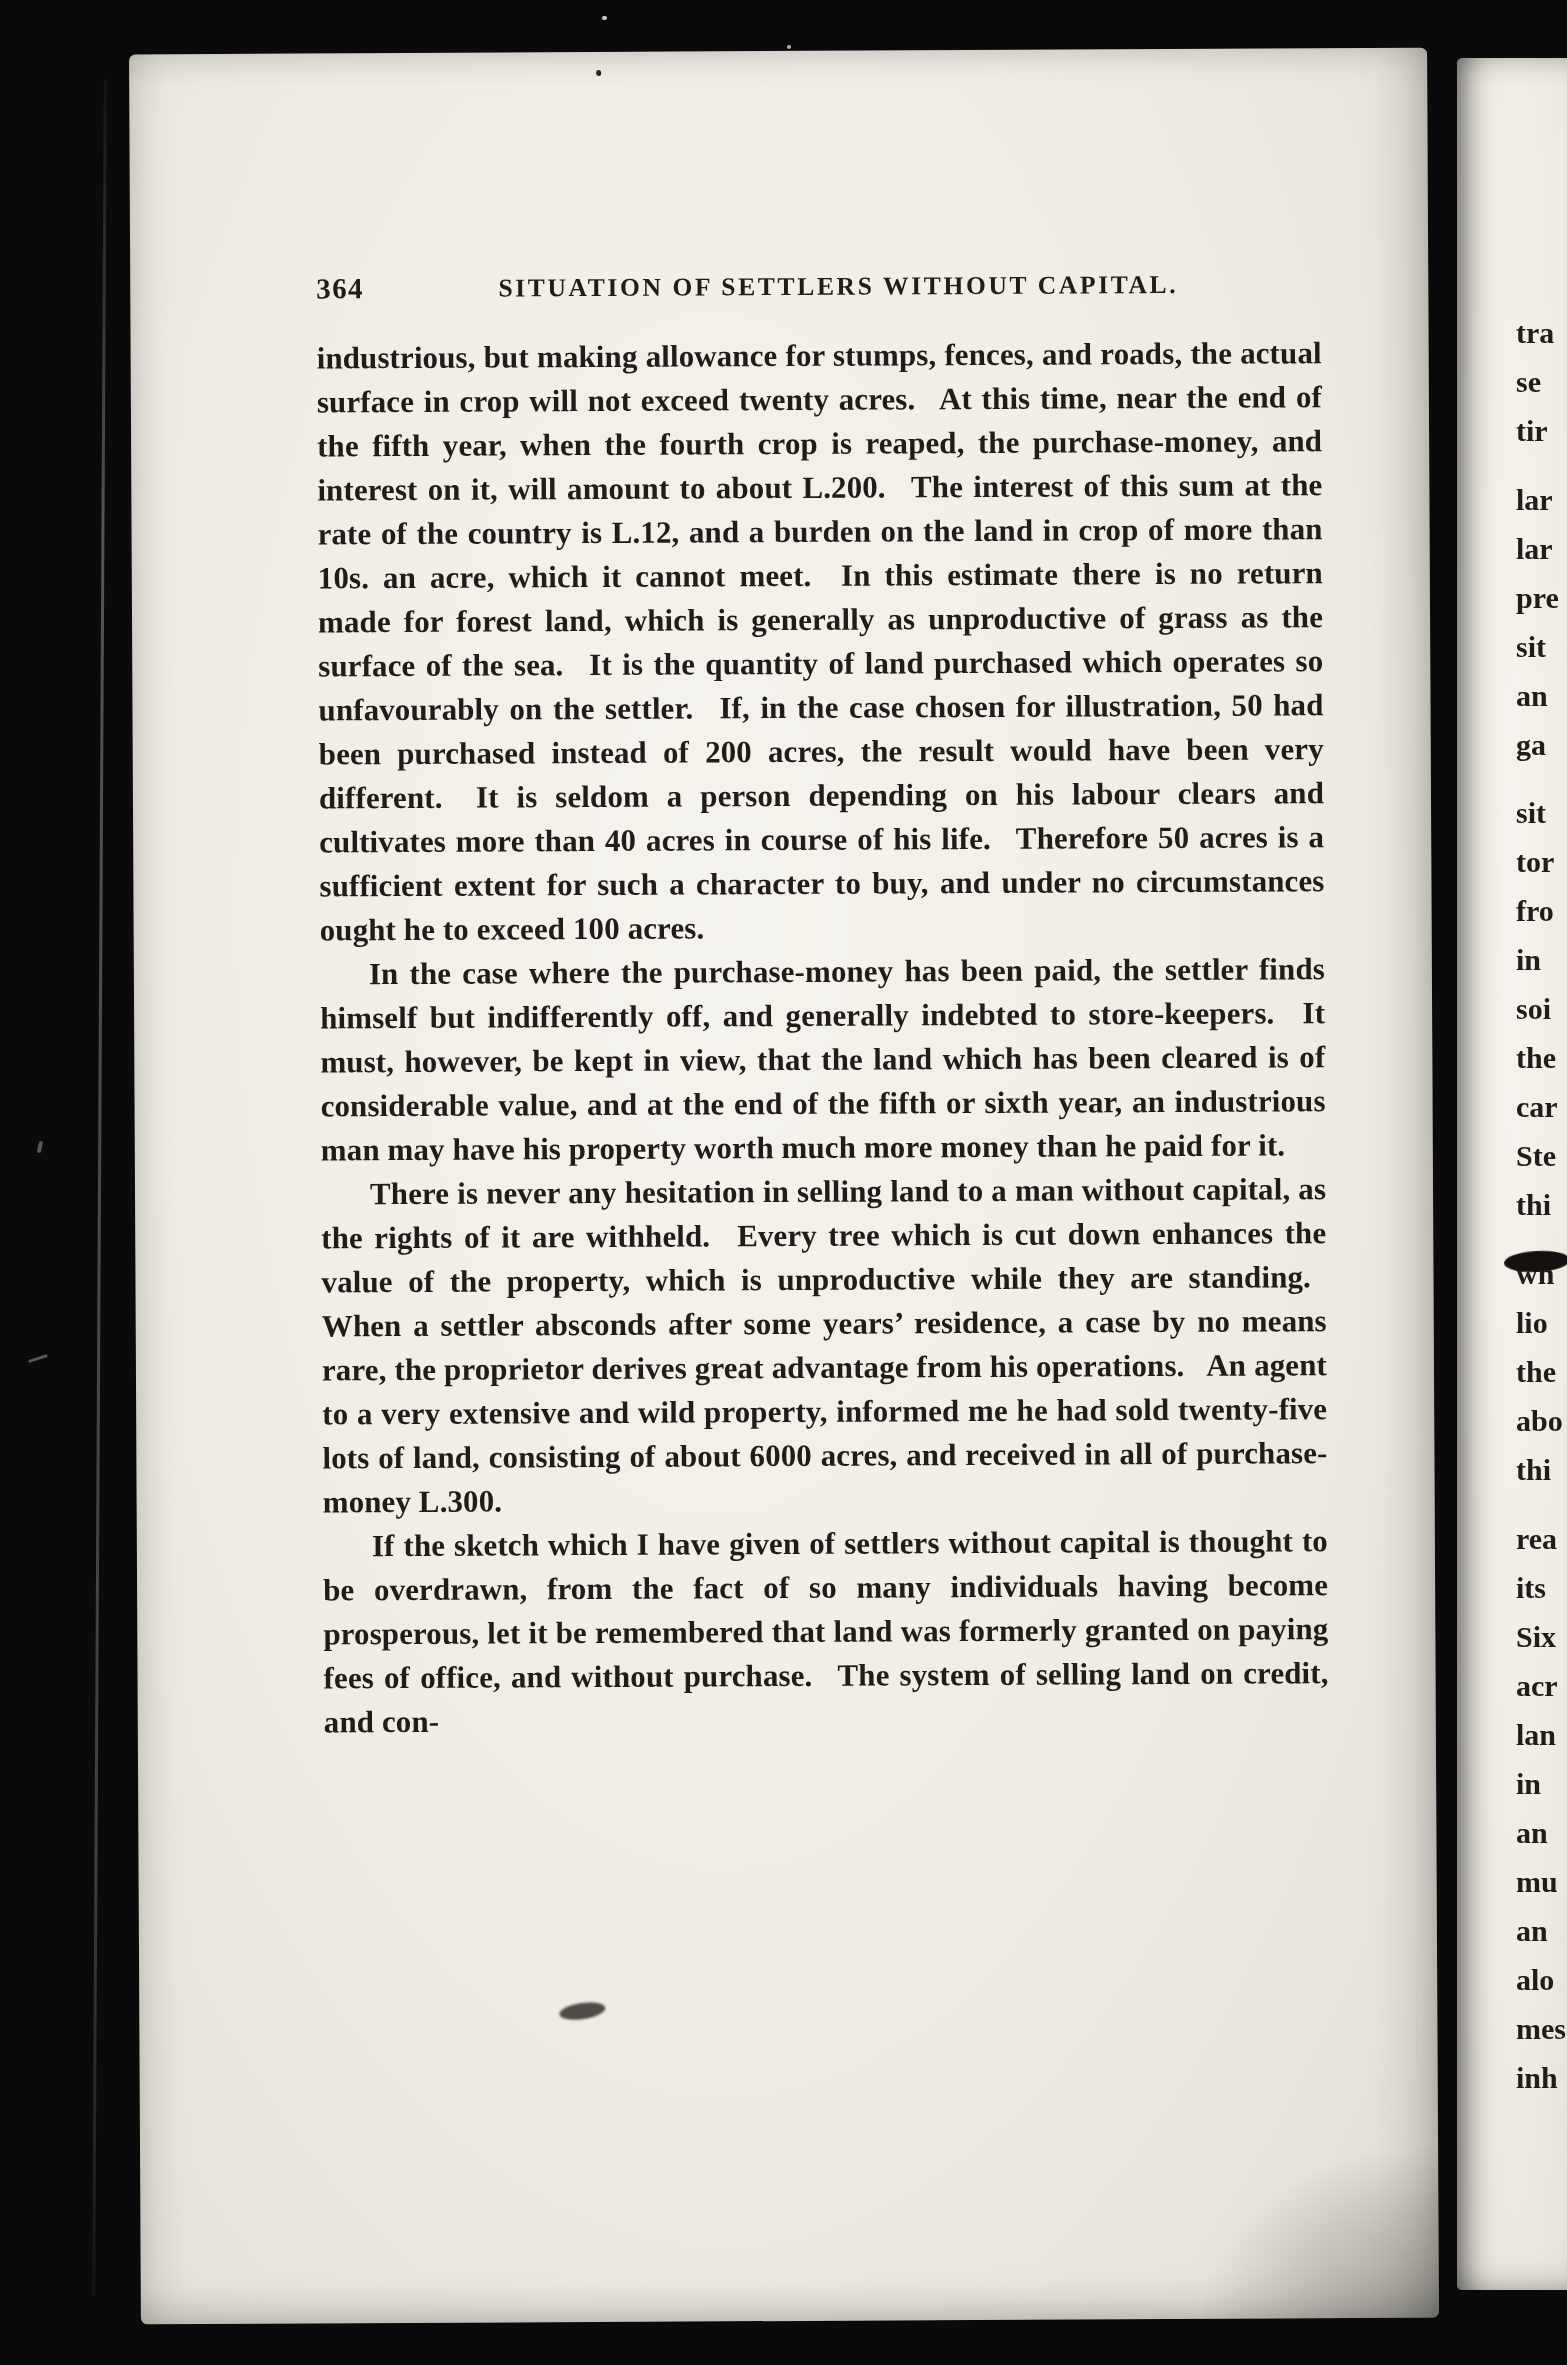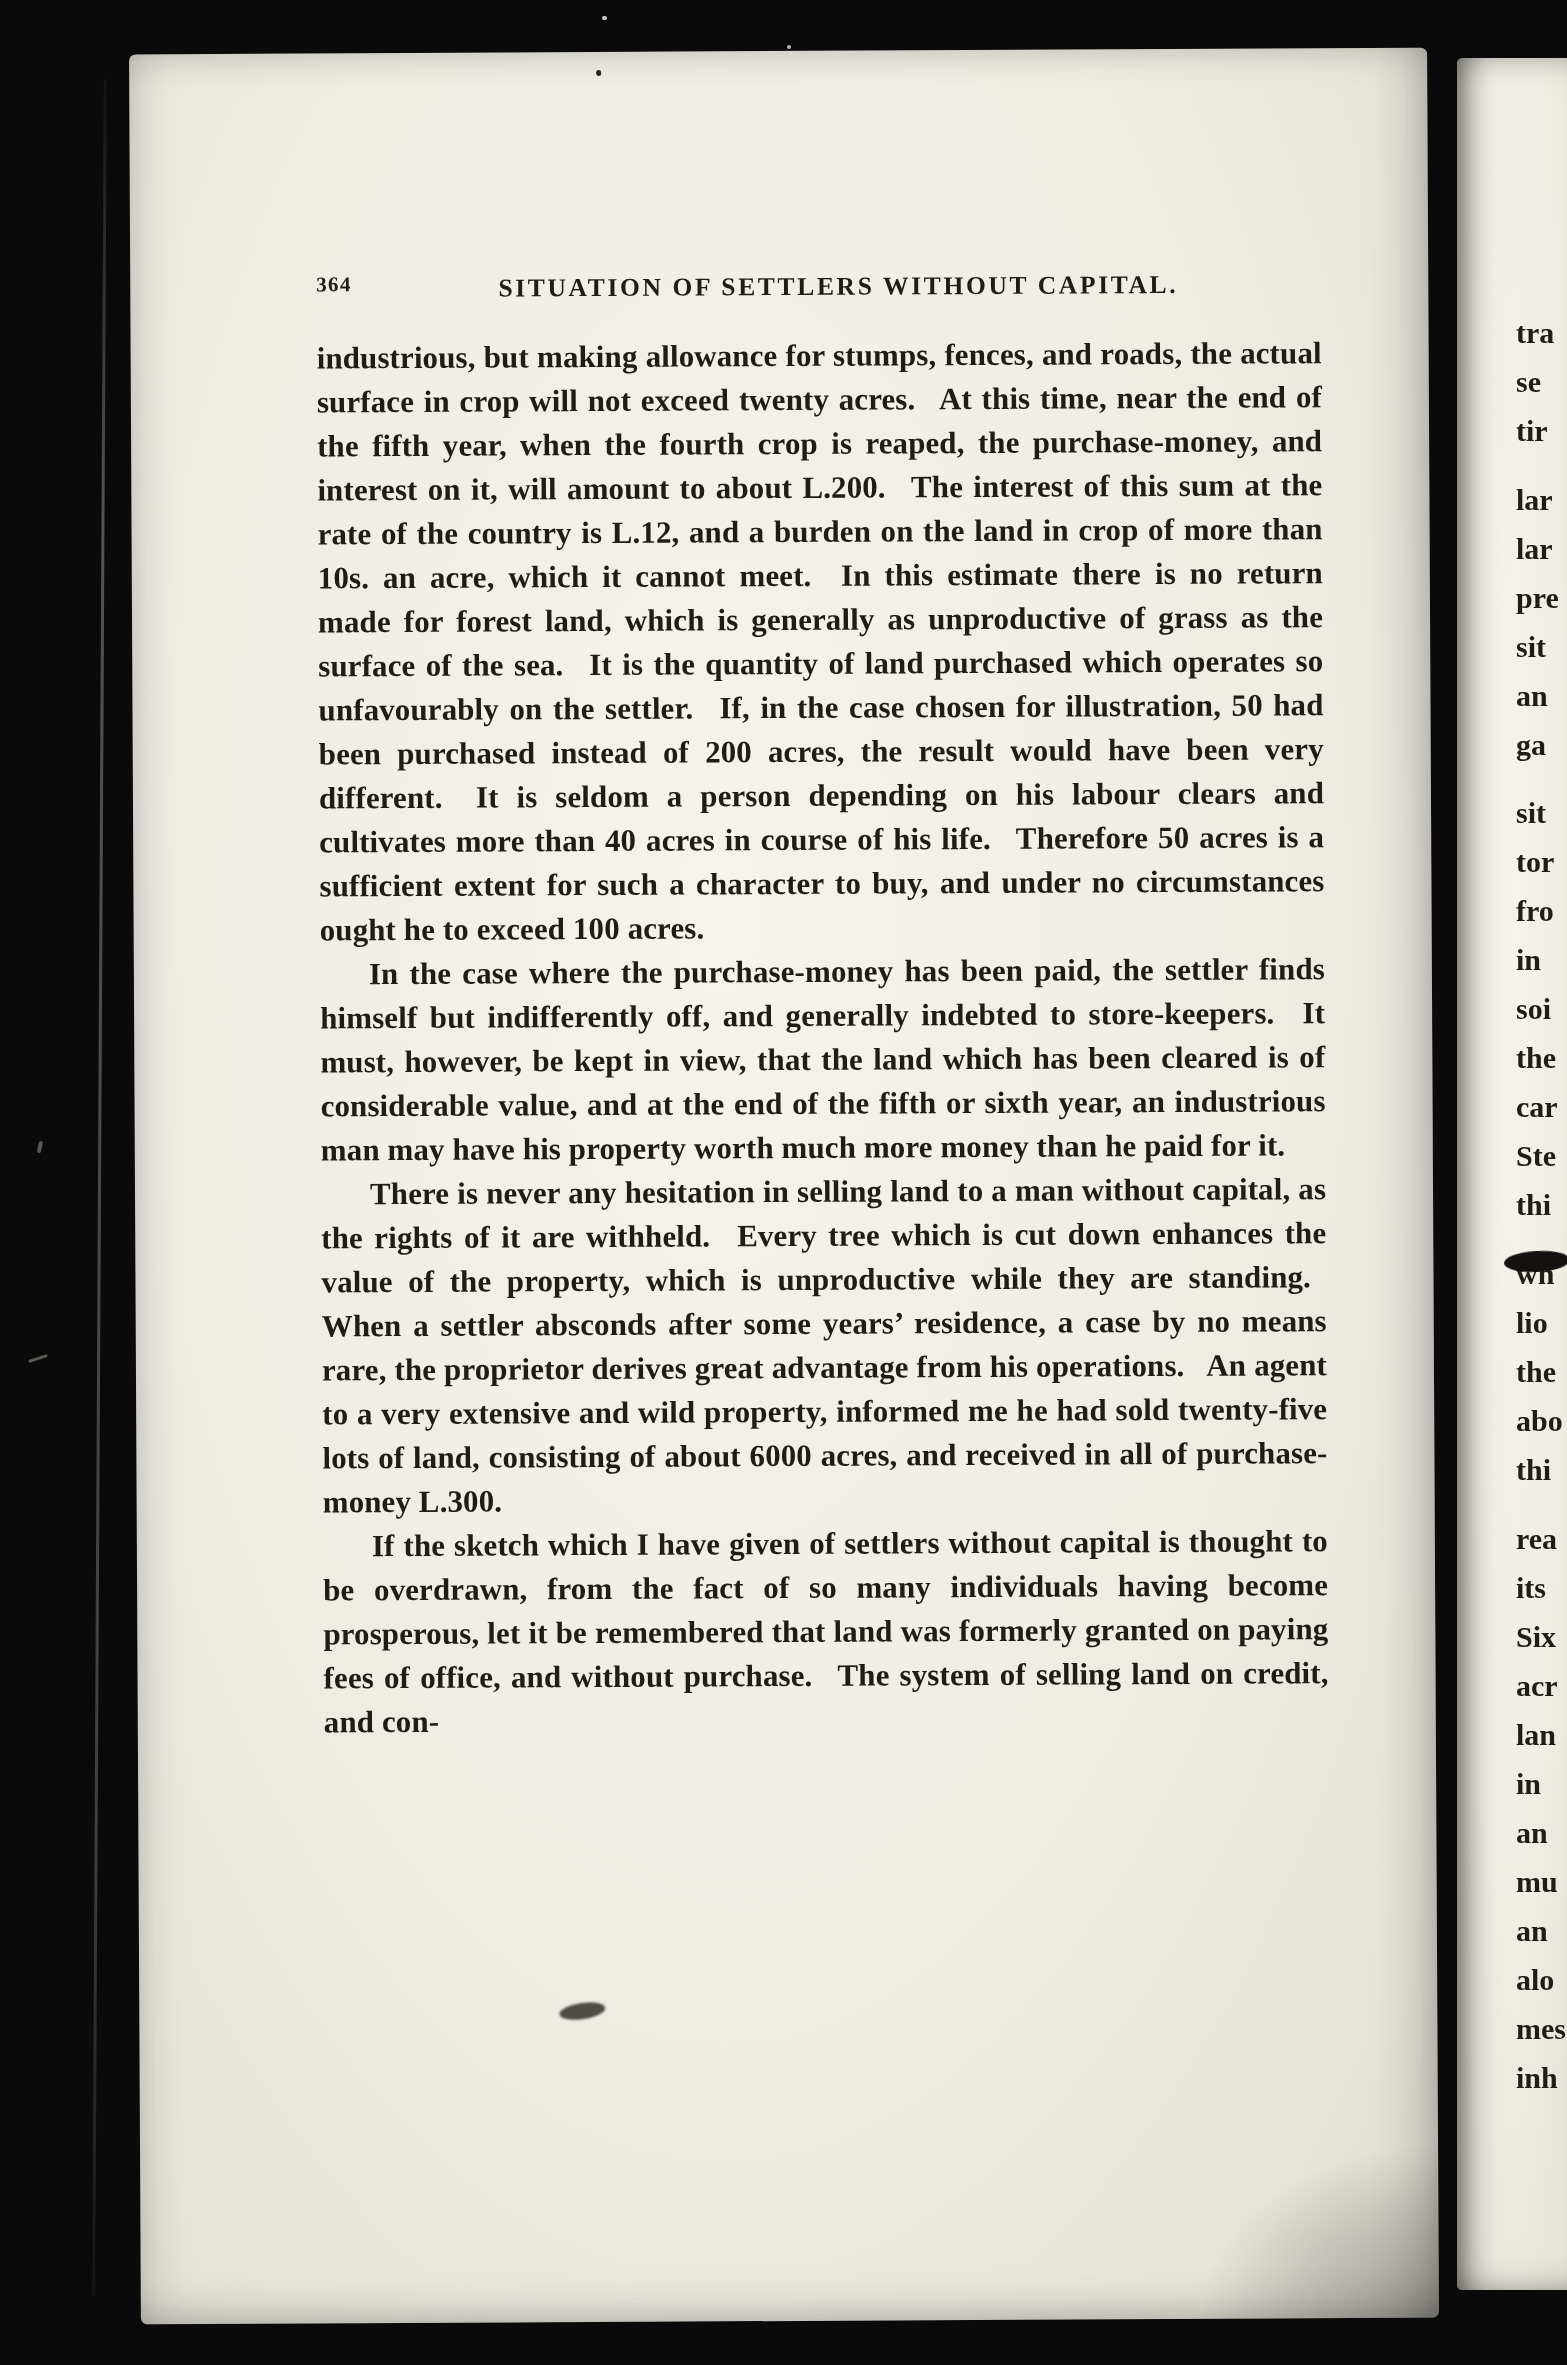--- a/index.html
+++ b/index.html
@@ -81,21 +81,21 @@
   }
   .running-head{
     position:relative;
     height:41px;
     margin-bottom:26px;
   }
   .page-num{
     position:absolute;
     left:0;
     top:2.6px;
-    font-size:21px;
+    font-size:29px;
     font-weight:bold;
     letter-spacing:1.3px;
   }
   .head-title{
     position:absolute;
     left:39px;
     right:0;
     top:5.2px;
     text-align:center;
     font-size:25.6px;

